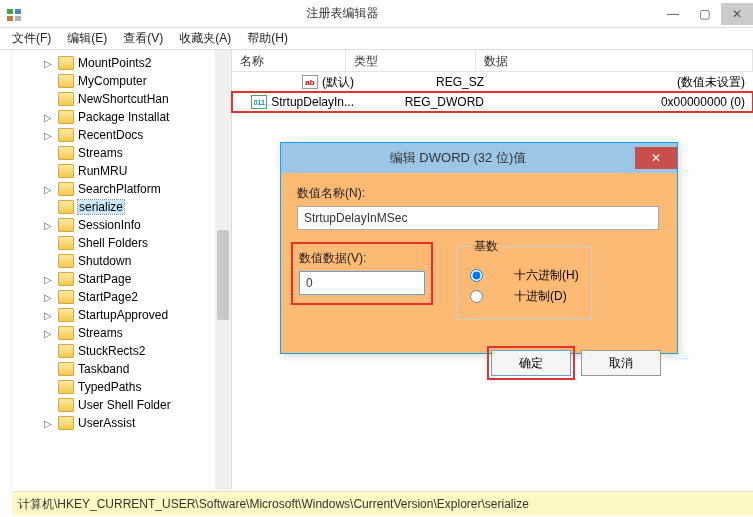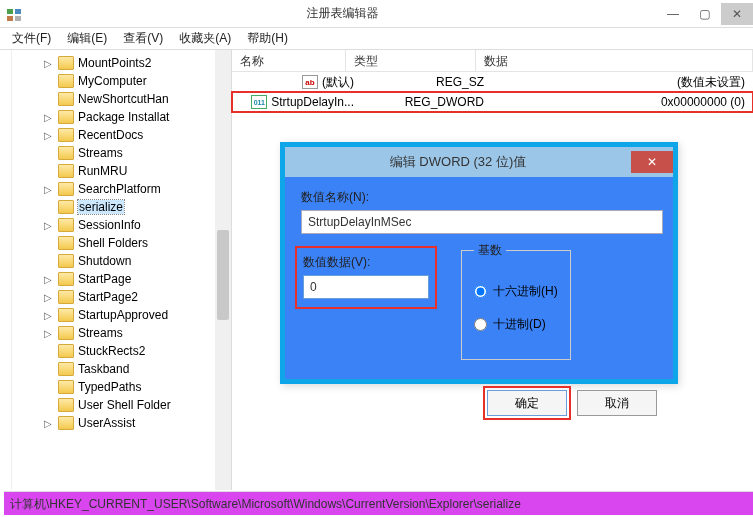--- a/index.html
+++ b/index.html
@@ -34,42 +34,42 @@
 .list-header { display: flex; height: 22px; border-bottom: 1px solid #e4e4e4; }
 .list-header .col { padding: 3px 8px; border-right: 1px solid #e4e4e4; color: #333; background: #fff; }
 .list-row { display: flex; height: 20px; align-items: center; }
 .list-row .cell { padding: 0 8px; display: flex; align-items: center; justify-content: flex-end; }
 .list-row .icon-ab { width: 16px; height: 14px; border: 1px solid #999; margin-right: 4px; display: flex; align-items: center; justify-content: center; font-size: 8px; color: #c00; font-weight: bold; background: #fff; }
 .list-row .icon-011 { width: 16px; height: 14px; border: 1px solid #4a6; margin-right: 4px; display: flex; align-items: center; justify-content: center; font-size: 7px; color: #18a; font-weight: bold; background: #fff; }
 .list-row.hl { outline: 2px solid #e8302a; outline-offset: -1px; }
 .list-row.hl .cell:first-child { }
 
 
-.dialog { position: absolute; left: 280px; top: 142px; width: 398px; height: 242px; background: #3b82f6; border: 5px solid #0ea5e9; box-shadow: 2px 2px 8px rgba(0,0,0,0.15); }
+.dialog { position: absolute; left: 280px; top: 142px; width: 398px; height: 212px; background: #fdba74; border: 1px solid #0ea5e9; box-shadow: 2px 2px 8px rgba(0,0,0,0.15); }
 .dialog .dtitlebar { height: 30px; background: #9cc6e8; display: flex; align-items: center; }
 .dialog .dtitle { flex: 1; text-align: center; color: #333; font-size: 13px; }
 .dialog .dclose { width: 42px; height: 22px; background: #c8504a; color: #fff; display: flex; align-items: center; justify-content: center; margin-right: 0; }
 .dialog .dbody { padding: 12px 16px; }
 .dialog label.lbl { display: block; color: #222; margin-bottom: 4px; }
 .dialog .name-input { width: 362px; height: 24px; border: 1px solid #aab; background: #fff; padding: 0 6px; color: #333; }
 .dialog .row2 { display: flex; gap: 24px; margin-top: 14px; }
 .dialog .valwrap { }
 .dialog .val-input { width: 126px; height: 24px; border: 1px solid #6a9edb; background: #fff; padding: 0 6px; color: #333; }
 .dialog .val-hl { border: 2px solid #e8302a; padding: 6px 6px 8px 6px; margin-left: -6px; margin-top: -2px; display: inline-block; }
 .dialog .val-lbl-hl { color: #222; }
 .dialog fieldset { border: 1px solid #ccc; padding: 8px 12px 10px 12px; margin-top: -6px; }
 .dialog fieldset legend { color: #222; padding: 0 4px; }
-.dialog .radio-row { display: flex; align-items: center; margin: 16px 0; }
+.dialog .radio-row { display: flex; align-items: center; margin: 4px 0; gap: 25px; }
 .dialog .radio-row input { margin-right: 6px; }
 .dialog .btnrow { display: flex; justify-content: flex-end; gap: 10px; margin-top: 30px; }
 .dialog .btn { width: 80px; height: 26px; border: 1px solid #999; background: #f5f5f5; display: flex; align-items: center; justify-content: center; }
 .dialog .btn.ok-hl { outline: 2px solid #e8302a; outline-offset: 2px; border: 1px solid #6a9edb; }
 
 
-.statusbar { height: 24px; border-top: 1px solid #ddd; padding: 4px 6px; color: #333; background: #d946ef; position: absolute; bottom: 2px; left: 4px; right: 0; }
+.statusbar { height: 24px; border-top: 1px solid #ddd; padding: 4px 6px; color: #333; background: #fef9c3; position: absolute; bottom: 2px; left: 12px; right: 0; }
 </style>
 </head>
 <body>
 
 <div class="titlebar">
   <svg class="appicon" viewBox="0 0 16 16">
       <rect x="1" y="3" width="6" height="5" fill="#4aa04a"></rect>
       <rect x="9" y="3" width="6" height="5" fill="#4a8ac0"></rect>
       <rect x="1" y="10" width="6" height="5" fill="#c07a4a"></rect>
       <rect x="9" y="10" width="6" height="5" fill="#b0b0b0"></rect>

